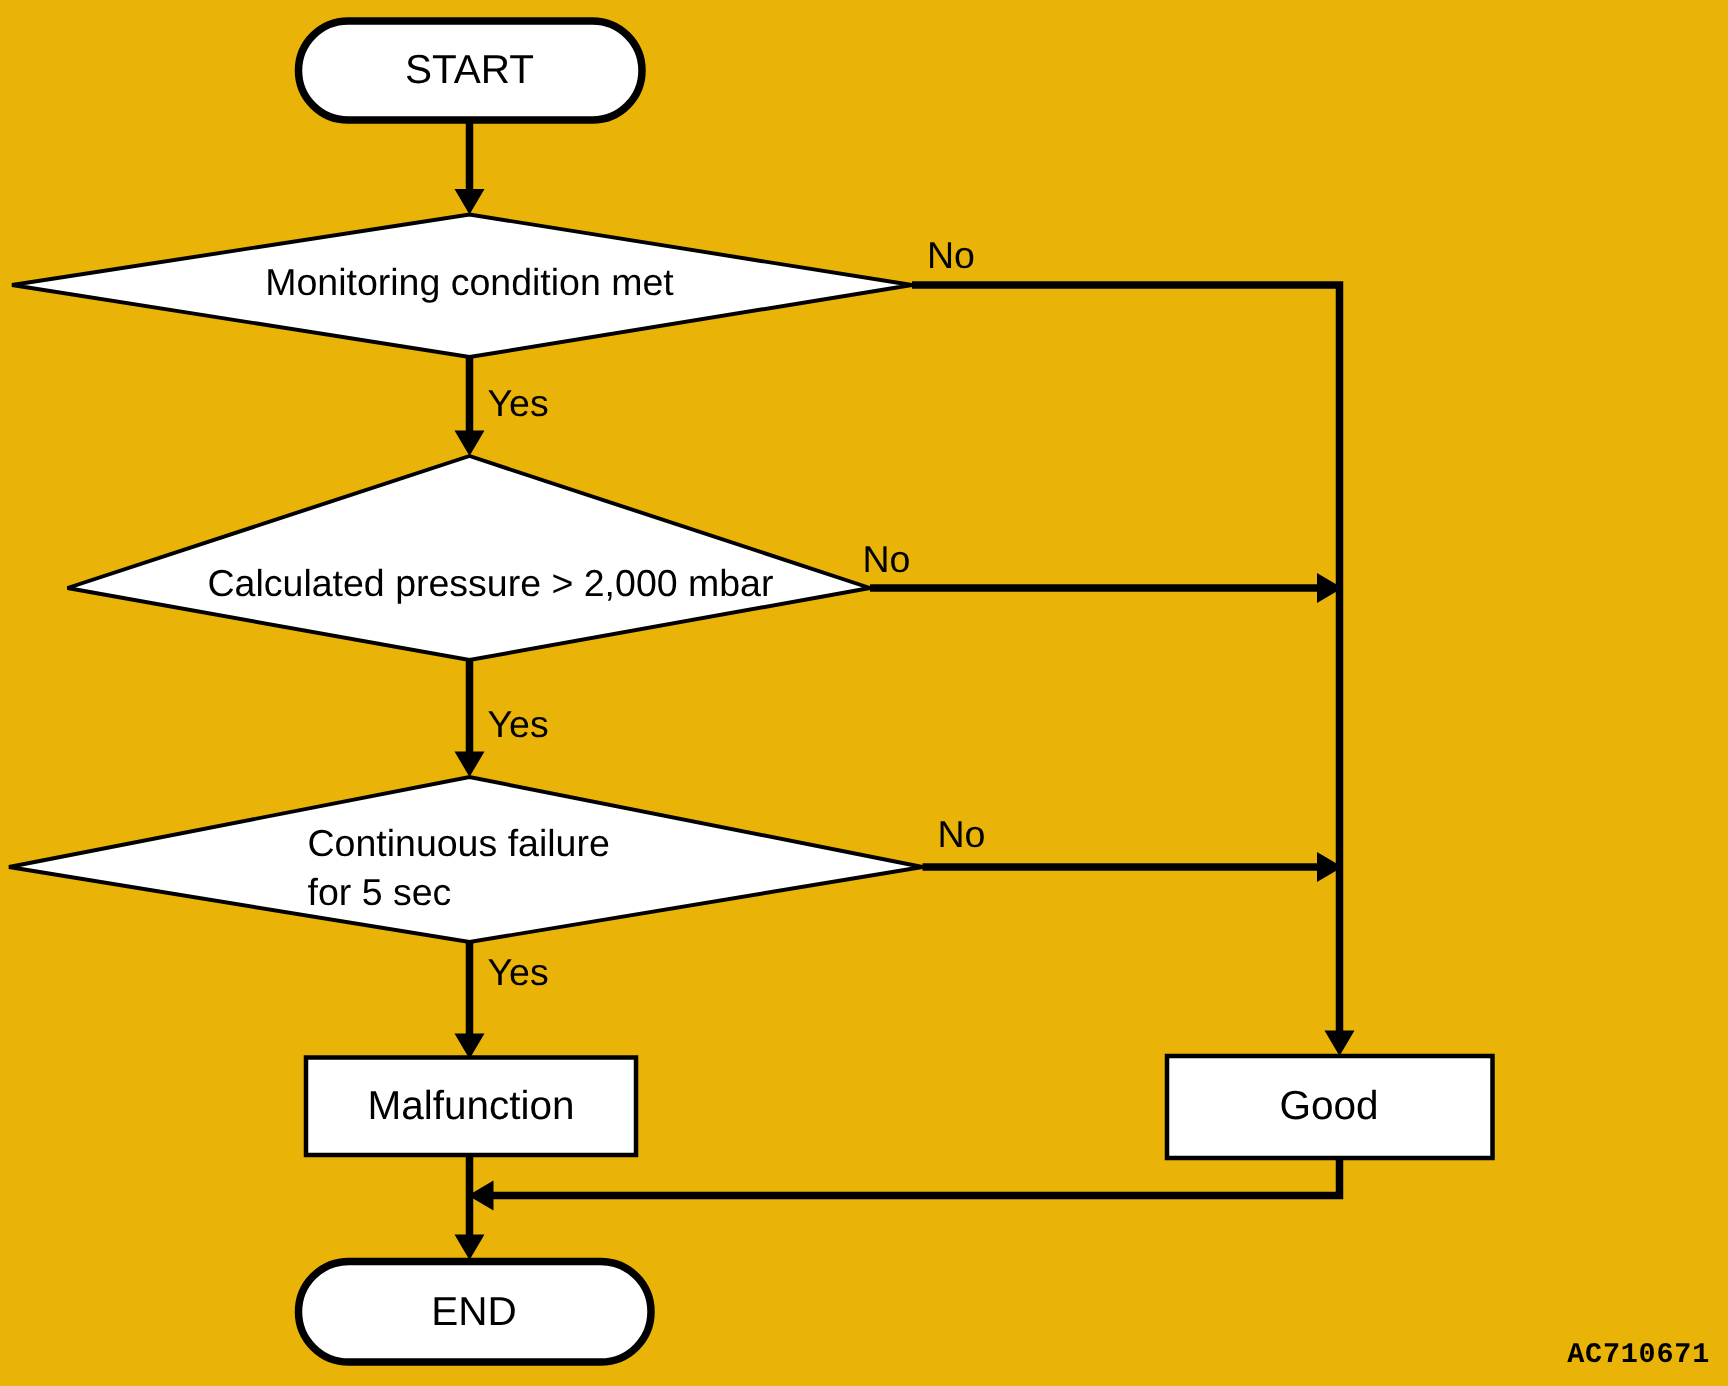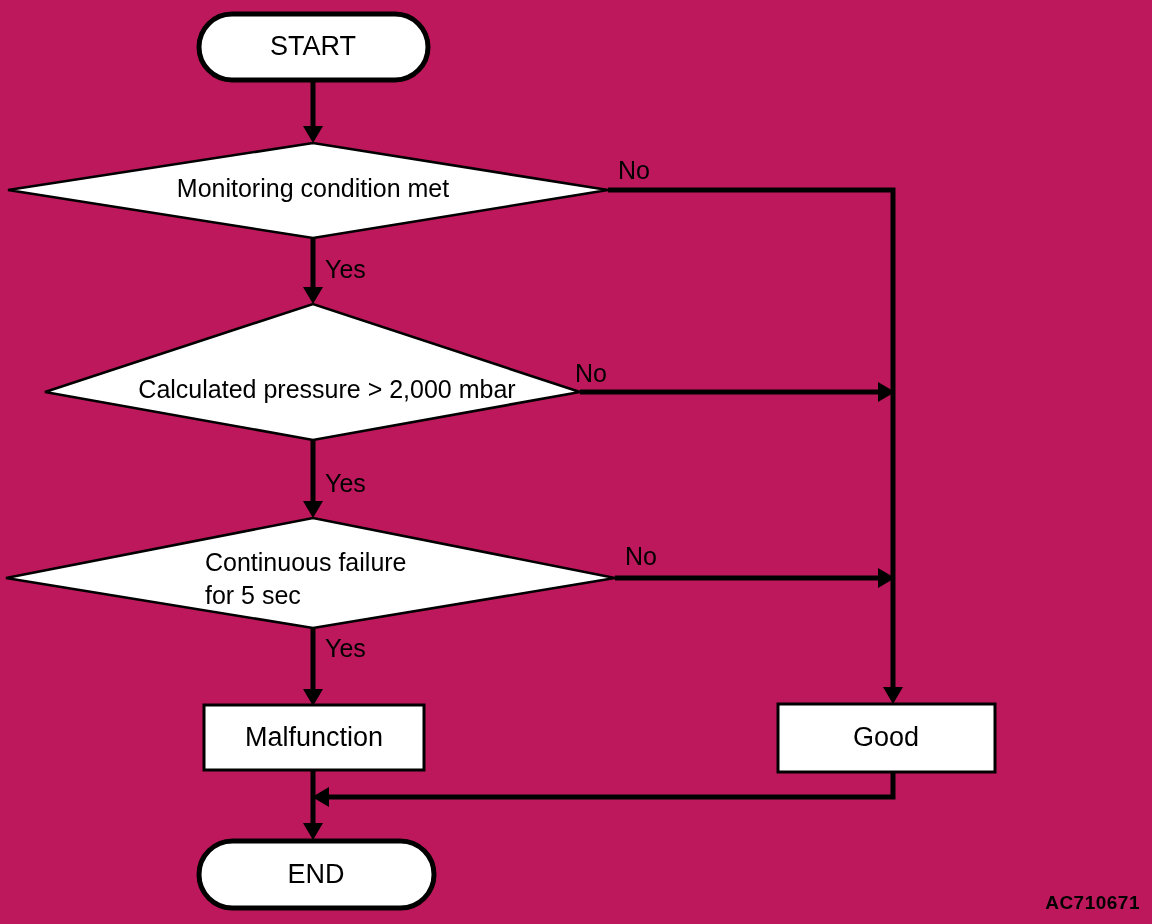--- a/index.html
+++ b/index.html
@@ -10,21 +10,21 @@
   body {
     width: 1152px;
     height: 924px;
     font-family: "Liberation Sans", sans-serif;
     overflow: hidden;
   }
   #flowchart-root {
     position: relative;
     width: 1152px;
     height: 924px;
-    background: #be185d;
+    background: #eab308;
   }
   svg.diagram {
     display: block;
     width: 1152px;
     height: 924px;
   }
   .node-shape {
     fill: #ffffff;
     stroke: #000000;
   }
@@ -62,21 +62,21 @@
     font-family: "Liberation Sans", sans-serif;
     font-size: 25px;
     fill: #000000;
     text-anchor: start;
     dominant-baseline: middle;
   }
   .figure-code {
     position: absolute;
     right: 12px;
     bottom: 10px;
-    font-family: Liberation Sans, sans-serif;
+    font-family: Liberation Mono, monospace;
     font-size: 19px;
     font-weight: bold;
     color: #000000;
     letter-spacing: 0.5px;
   }
 </style>
 </head>
 <body>
 
 <div id="flowchart-root">

